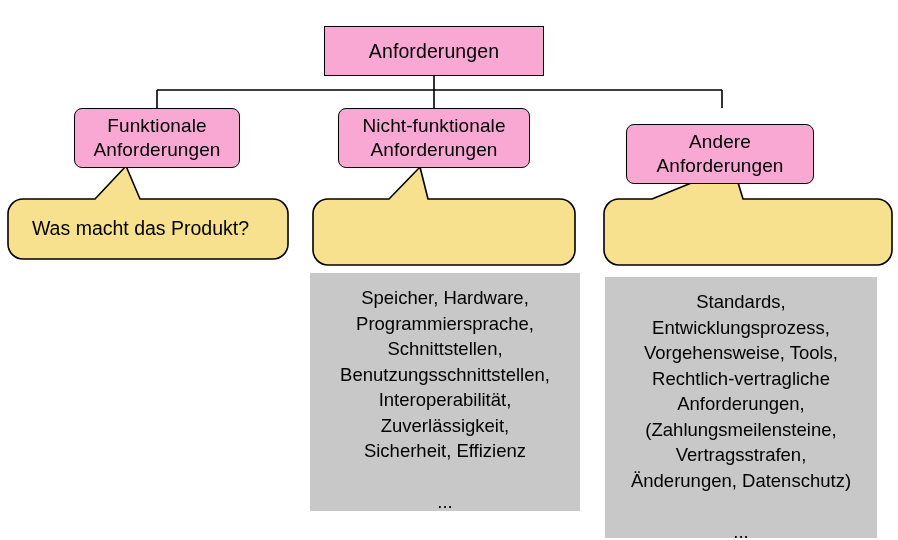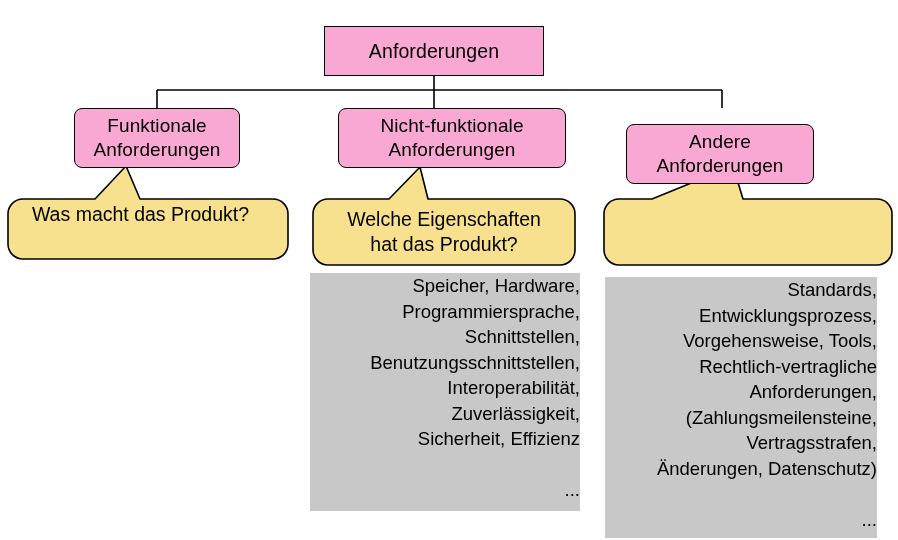--- a/index.html
+++ b/index.html
@@ -48,48 +48,49 @@
     width: 220px;
     height: 50px;
     font-size: 19.5px;
   }
   .child-box {
     top: 108px;
     height: 60px;
     border-radius: 8px;
   }
   .child-left   { left: 74px;  width: 166px; }
-  .child-middle { left: 338px; width: 228px; }
+  .child-middle { left: 338px; width: 192px; }
   .child-right  { left: 626px; width: 188px; margin-top: 16px; }
 
   .callout {
     position: absolute;
     box-sizing: border-box;
     display: flex;
     align-items: center;
     justify-content: center;
     text-align: center;
     white-space: pre-line;
     font-size: 19.5px;
     line-height: 1.3;
     color: #000000;
     z-index: 3;
   }
-  .callout-1 { left: 8px;   top: 185px; width: 265px; height: 60px; }
+  .callout-1 { left: 8px;   top: 199px; width: 265px; height: 60px; }
   .callout-2 { left: 313px; top: 199px; width: 262px; height: 66px; }
   .callout-3 { left: 604px; top: 199px; width: 288px; height: 66px; }
 
   .gray-box {
     position: absolute;
     background: #c8c8c8;
     box-sizing: border-box;
-    text-align: right;
+    text-align: center;
     font-size: 18.5px;
     line-height: 1.38;
     white-space: pre-line;
+    padding-top: 12px;
     color: #000000;
   }
   .gray-left  { left: 310px; top: 273px; width: 270px; height: 238px; }
   .gray-right { left: 605px; top: 277px; width: 272px; height: 261px; }
 </style>
 </head>
 <body>
 
 <div id="canvas">
 
@@ -133,22 +134,20 @@
 Anforderungen</div>
 
   <div class="node-box child-box child-middle">Nicht-funktionale
 Anforderungen</div>
 
   <div class="node-box child-box child-right">Andere
 Anforderungen</div>
 
   <div class="callout callout-1">Was macht das Produkt?</div>
 
-  <div class="callout callout-2">Welche Eigenschaften
-hat das Produkt?</div>
 
 
   <div class="gray-box gray-left">Speicher, Hardware,
 Programmiersprache,
 Schnittstellen,
 Benutzungsschnittstellen,
 Interoperabilität,
 Zuverlässigkeit,
 Sicherheit, Effizienz
 

